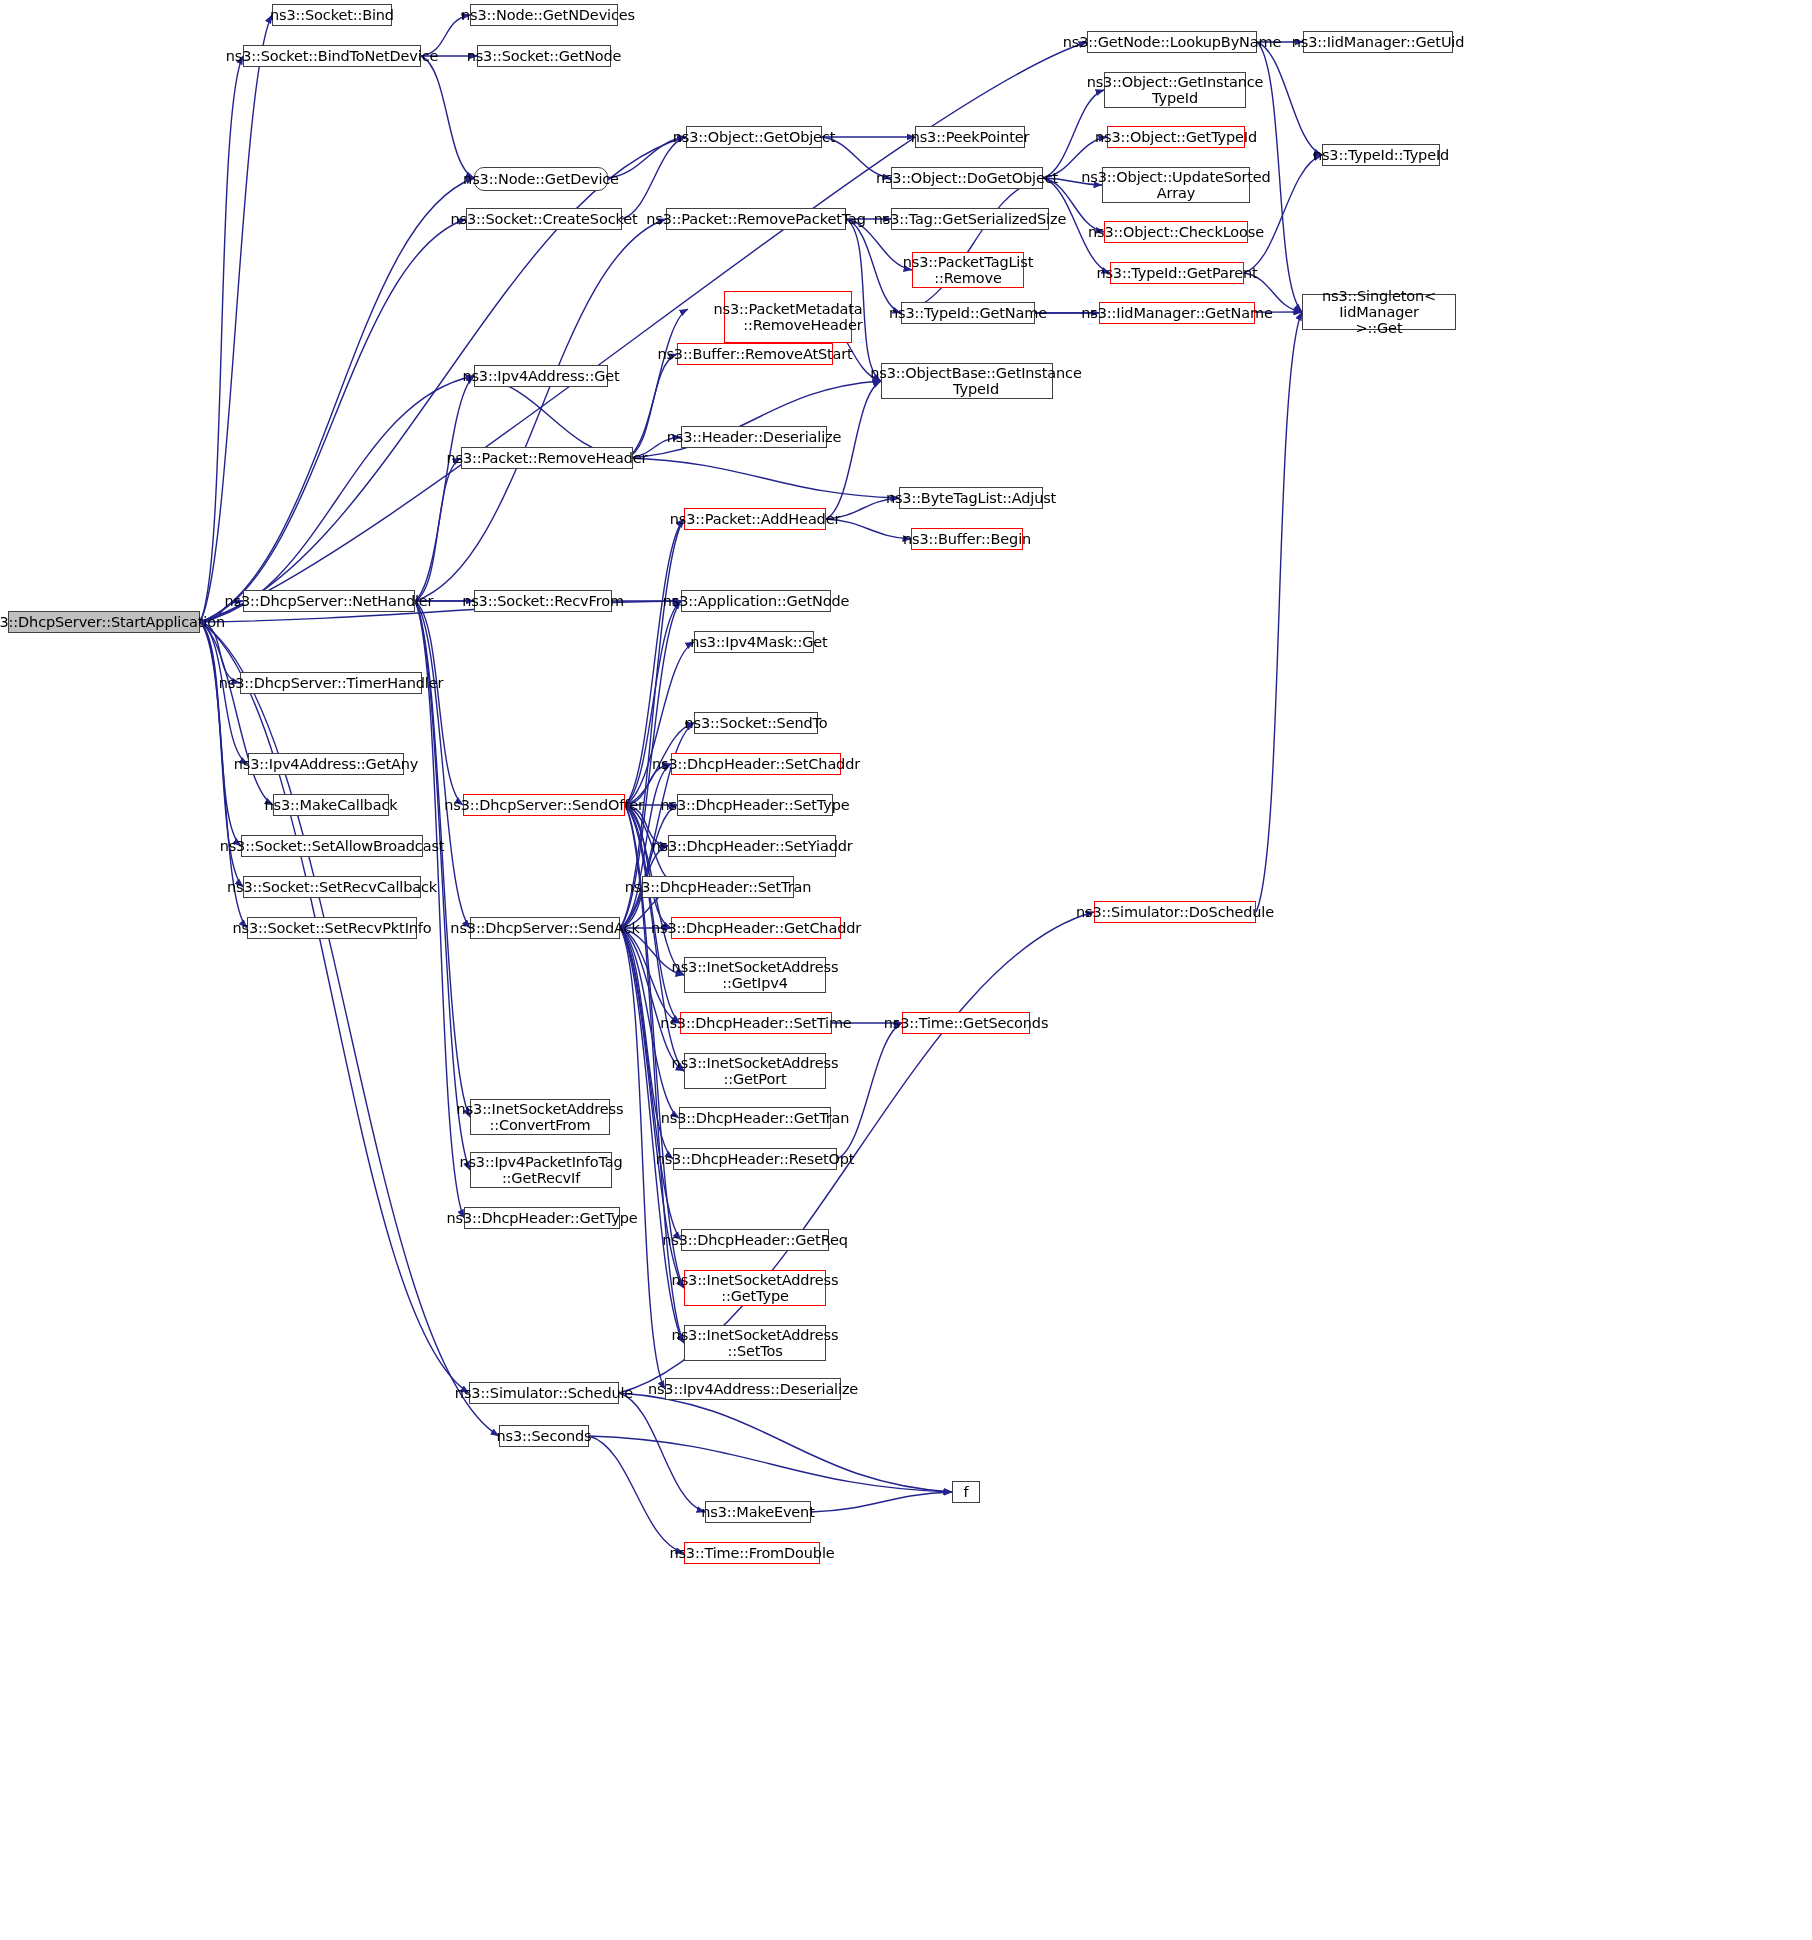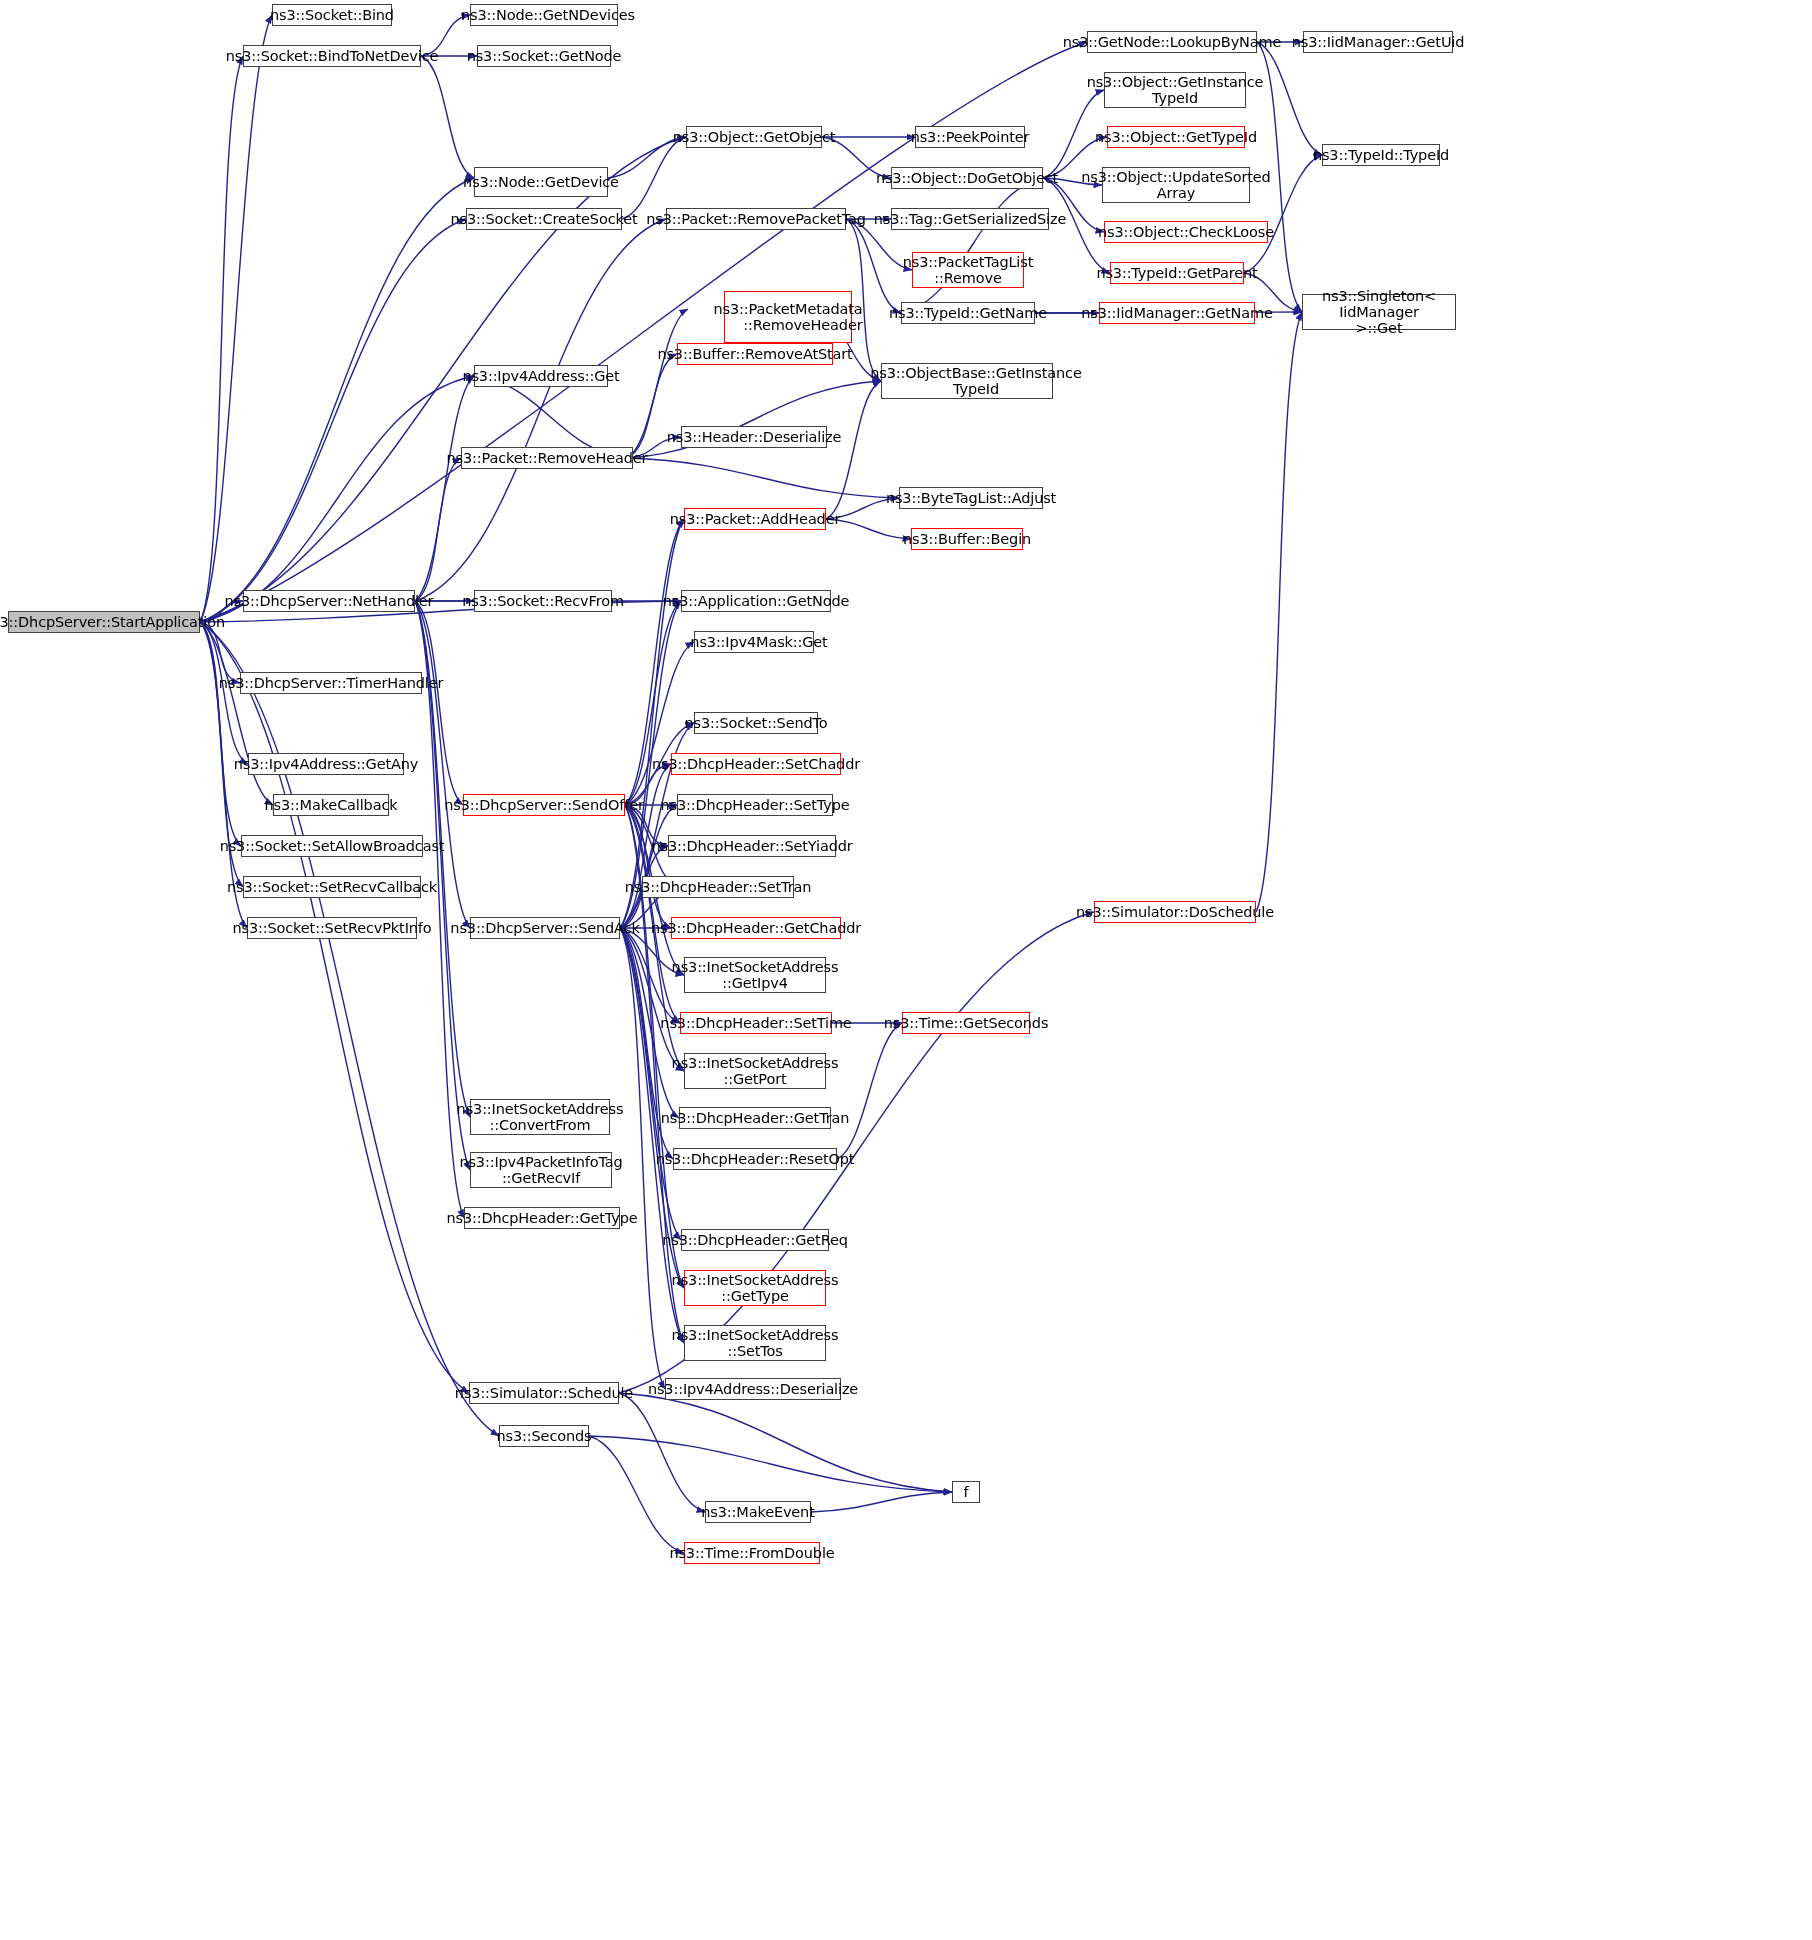--- a/index.html
+++ b/index.html
@@ -144,21 +144,21 @@
         <path d="M1256,912 C1284,852 1274,372 1302,312" class="edge" marker-end="url(#ar)"></path>
       </g>
   </svg>
   <div id="nodes">
       <div class="node root" style="left: 8px; top: 611px; width: 192px; height: 22px;">ns3::DhcpServer::StartApplication</div>
       <div class="node" style="left: 272px; top: 4px; width: 120px; height: 22px;">ns3::Socket::Bind</div>
       <div class="node" style="left: 243px; top: 45px; width: 178px; height: 22px;">ns3::Socket::BindToNetDevice</div>
       <div class="node" style="left: 470px; top: 4px; width: 148px; height: 22px; padding-left: 12px;">ns3::Node::GetNDevices</div>
       <div class="node" style="left: 477px; top: 45px; width: 134px; height: 22px;">ns3::Socket::GetNode</div>
       <div class="node" style="left: 686px; top: 126px; width: 136px; height: 22px;">ns3::Object::GetObject</div>
-      <div class="node" style="left: 474px; top: 167px; width: 134px; height: 30px;">ns3::Node::GetDevice</div>
+      <div class="node" style="left: 474px; top: 167px; width: 134px; height: 24px; border-radius: 10px;">ns3::Node::GetDevice</div>
       <div class="node" style="left: 466px; top: 208px; width: 156px; height: 22px;">ns3::Socket::CreateSocket</div>
       <div class="node" style="left: 666px; top: 208px; width: 180px; height: 22px;">ns3::Packet::RemovePacketTag</div>
       <div class="node" style="left: 915px; top: 126px; width: 110px; height: 22px;">ns3::PeekPointer</div>
       <div class="node" style="left: 891px; top: 167px; width: 152px; height: 22px;">ns3::Object::DoGetObject</div>
       <div class="node" style="left: 891px; top: 208px; width: 158px; height: 22px;">ns3::Tag::GetSerializedSize</div>
       <div class="node red" style="left: 912px; top: 252px; width: 112px; height: 36px;">ns3::PacketTagList
 ::Remove</div>
       <div class="node red" style="left: 724px; top: 291px; width: 128px; height: 52px; text-align: right;">ns3::PacketMetadata
 ::RemoveHeader</div>
       <div class="node" style="left: 901px; top: 302px; width: 134px; height: 22px;">ns3::TypeId::GetName</div>
@@ -215,19 +215,19 @@
       <div class="node" style="left: 705px; top: 1501px; width: 106px; height: 22px;">ns3::MakeEvent</div>
       <div class="node red" style="left: 684px; top: 1542px; width: 136px; height: 22px;">ns3::Time::FromDouble</div>
       <div class="node" style="left: 1087px; top: 31px; width: 170px; height: 22px;">ns3::GetNode::LookupByName</div>
       <div class="node" style="left: 1303px; top: 31px; width: 150px; height: 22px;">ns3::IidManager::GetUid</div>
       <div class="node" style="left: 1104px; top: 72px; width: 142px; height: 36px;">ns3::Object::GetInstance
 TypeId</div>
       <div class="node" style="left: 1322px; top: 144px; width: 118px; height: 22px;">ns3::TypeId::TypeId</div>
       <div class="node red" style="left: 1107px; top: 126px; width: 138px; height: 22px;">ns3::Object::GetTypeId</div>
       <div class="node" style="left: 1102px; top: 167px; width: 148px; height: 36px;">ns3::Object::UpdateSorted
 Array</div>
-      <div class="node red" style="left: 1104px; top: 221px; width: 164px; height: 22px;">ns3::Object::CheckLoose</div>
+      <div class="node red" style="left: 1104px; top: 221px; width: 144px; height: 22px;">ns3::Object::CheckLoose</div>
       <div class="node red" style="left: 1110px; top: 262px; width: 134px; height: 22px;">ns3::TypeId::GetParent</div>
       <div class="node red" style="left: 1099px; top: 302px; width: 156px; height: 22px;">ns3::IidManager::GetName</div>
       <div class="node" style="left: 1302px; top: 294px; width: 154px; height: 36px;">ns3::Singleton&lt; IidManager
 &gt;::Get</div>
     </div>
 </div>
 
 </body></html>

